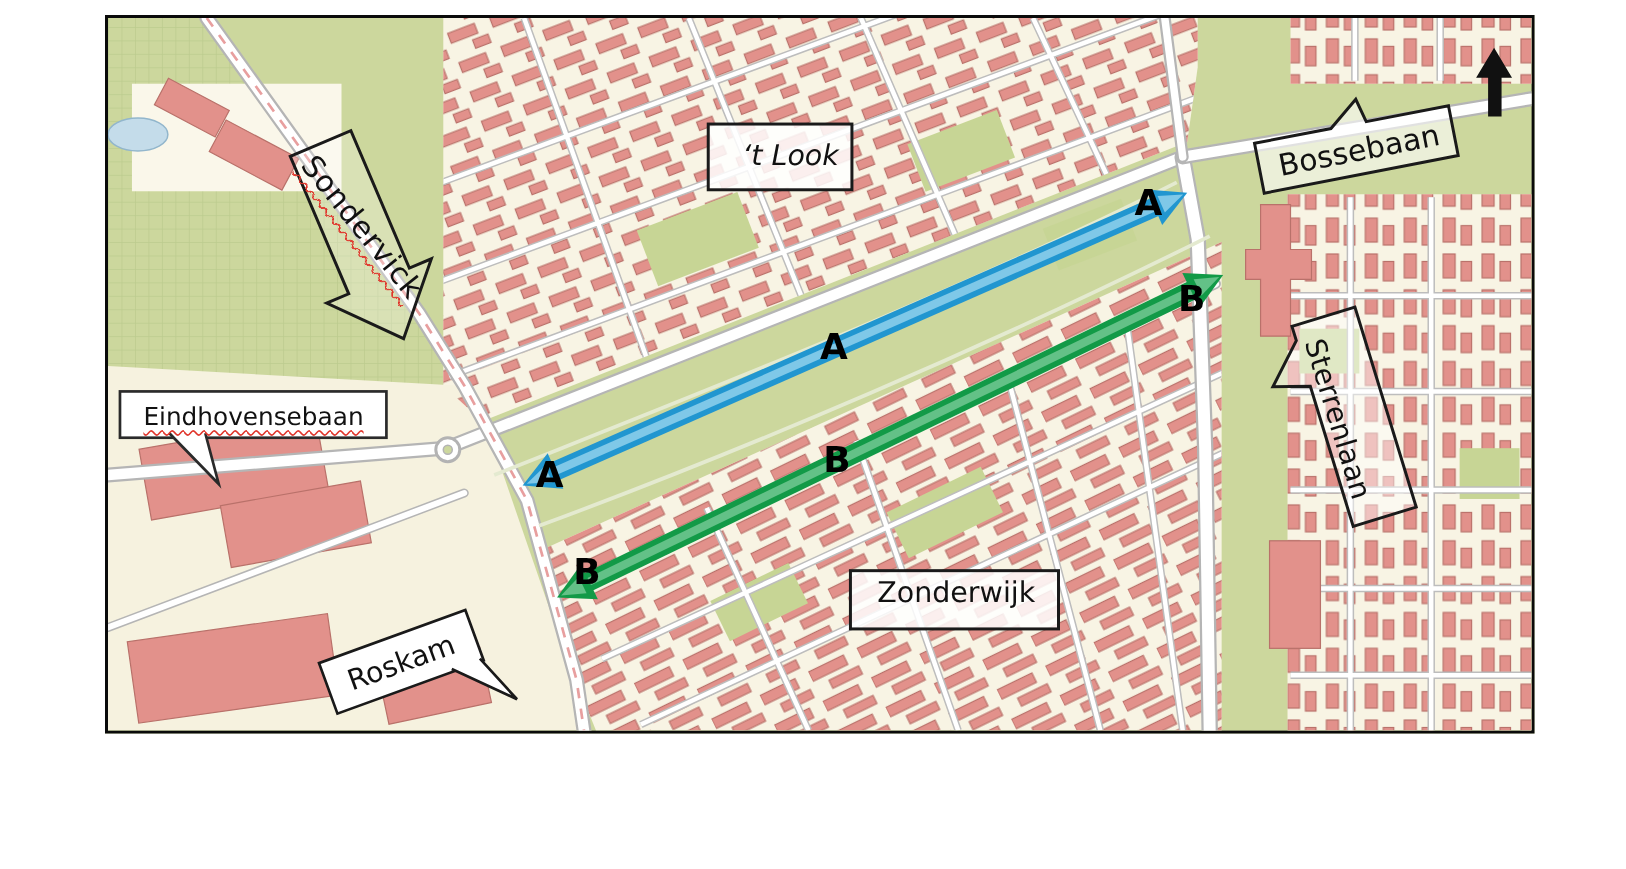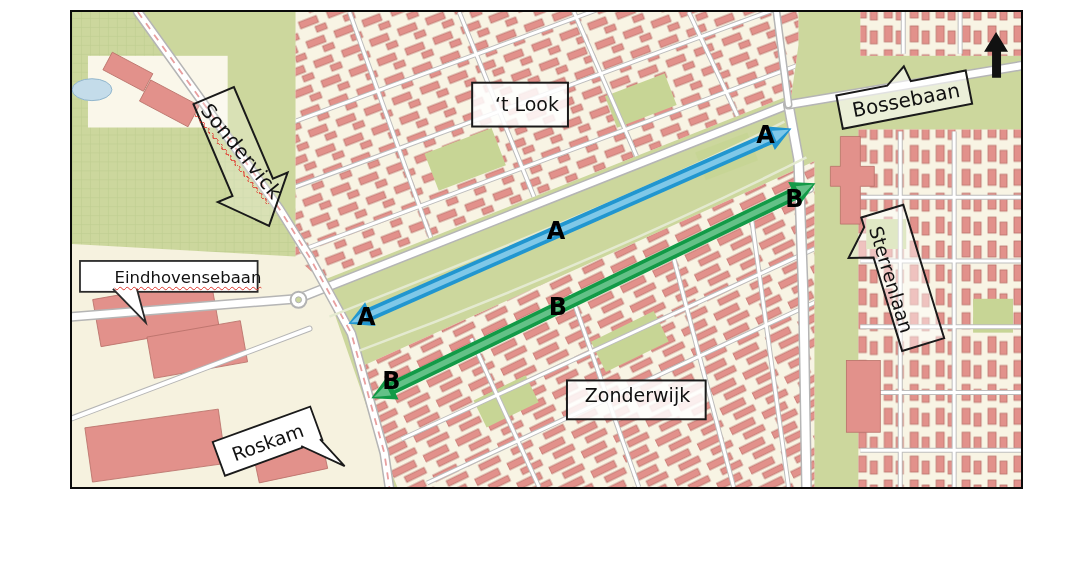--- a/index.html
+++ b/index.html
@@ -178,33 +178,33 @@
     </svg>
 
     <div class="lbl" style="left:141px;top:88px;font-size:20px;transform:rotate(51deg);transform-origin:0 0;letter-spacing:0.5px;">
       <span class="misspell">Sondervick</span>
     </div>
 
     <div class="lbl boxlbl" style="left:769px;top:71px;width:130px;height:34px;font-size:20px;transform:rotate(-11deg);">
       <span>Bossebaan</span>
     </div>
 
-    <div class="lbl boxlbl" style="left:8px;top:251px;width:178px;height:30px;font-size:16.5px;padding-left:19px;">
+    <div class="lbl boxlbl" style="left:8px;top:251px;width:178px;height:30px;font-size:16.5px;">
       <span class="misspell">Eindhovensebaan</span>
     </div>
 
     <div class="lbl" style="left:812px;top:212px;font-size:19px;transform:rotate(73deg);transform-origin:0 0;">
       <span>Sterrenlaan</span>
     </div>
 
     <div class="lbl boxlbl" style="left:144px;top:413px;width:104px;height:36px;font-size:19px;transform:rotate(-20deg);">
       <span>Roskam</span>
     </div>
 
-    <div class="lbl boxlbl" style="left:401px;top:71px;width:108px;height:44px;font-size:19px;">
+    <div class="lbl boxlbl" style="left:401px;top:71px;width:108px;height:44px;font-size:19px;font-style:italic;">
       <span>‘t Look</span>
     </div>
 
     <div class="lbl boxlbl" style="left:496px;top:370px;width:139px;height:28px;font-size:19px;">
       <span>Zonderwijk</span>
     </div>
   </div>
 
 
 </div>

